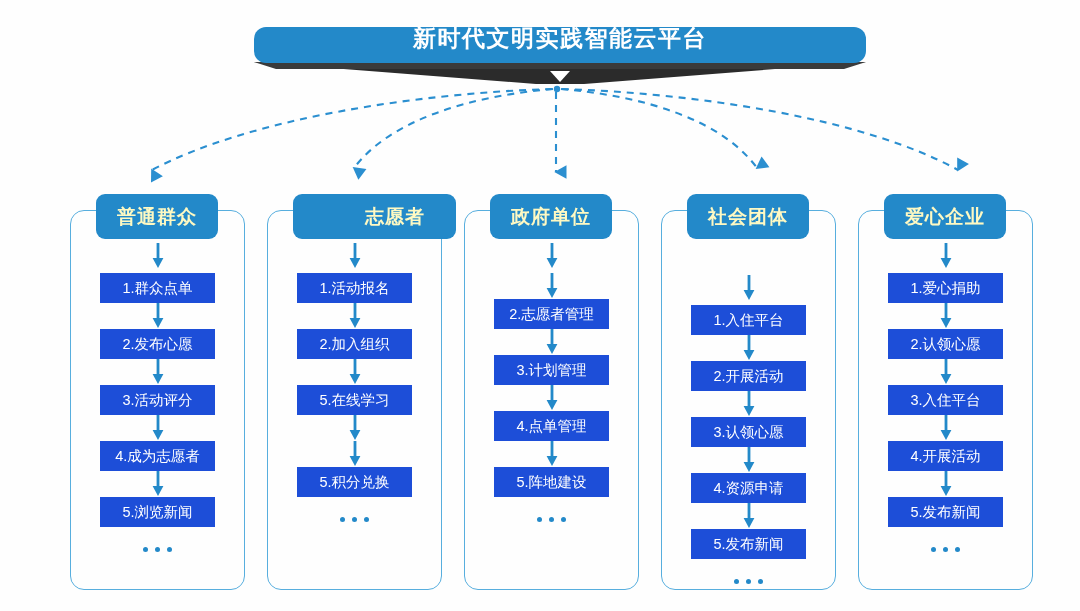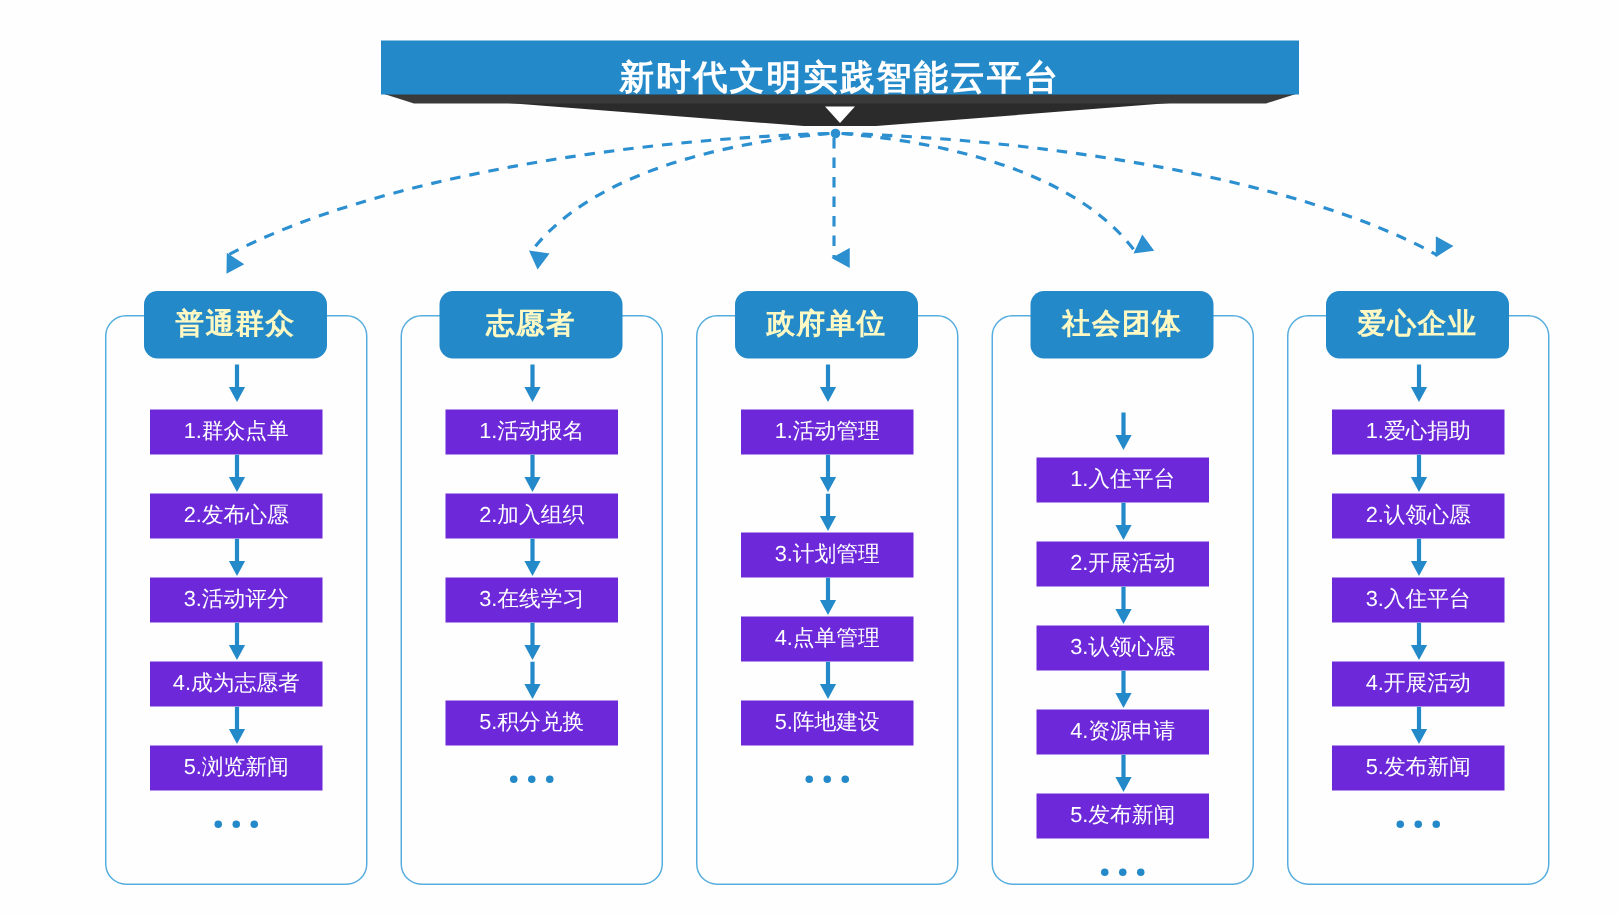--- a/index.html
+++ b/index.html
@@ -21,23 +21,24 @@
 
   
   #title-banner {
     position: absolute;
     left: 254px;
     top: 27px;
     width: 612px;
     height: 36px;
     background: #2389c9;
     display: flex;
-    align-items: flex-end;
+    align-items: flex-start;
     justify-content: center;
     z-index: 5;
+    border-radius: 12px;
   }
   #title-banner .title-text {
     color: #ffffff;
     font-size: 23px;
     font-weight: bold;
     letter-spacing: 1.5px;
     line-height: 1;
     white-space: nowrap;
   }
 
@@ -96,21 +97,21 @@
   }
   .col-header .hdr-text {
     color: #fef9c3;
     font-size: 19px;
     font-weight: bold;
     letter-spacing: 1px;
     line-height: 1;
     white-space: nowrap;
   }
   .hdr-0 { left: 70px; }
-  .hdr-1 { left: 267px; }
+  .hdr-1 { left: 267px; padding-left: 41px; }
   .hdr-2 { left: 464px; }
   .hdr-3 { left: 661px; }
   .hdr-4 { left: 858px; }
 
   
   .item-stack {
     position: absolute;
     top: 239px;
     width: 175px;
     z-index: 3;
@@ -120,21 +121,21 @@
   }
   .stk-0 { left: 70px; }
   .stk-1 { left: 267px; }
   .stk-2 { left: 464px; }
   .stk-3 { left: 661px; margin-top: 32px; }
   .stk-4 { left: 858px; }
 
   .item-box {
     width: 115px;
     height: 30px;
-    background: #6d28d9;
+    background: #1d4ed8;
     display: flex;
     align-items: center;
     justify-content: center;
     box-sizing: border-box;
   }
   .item-box .item-text {
     color: #ffffff;
     font-size: 14.5px;
     line-height: 1;
     white-space: nowrap;
@@ -276,21 +277,21 @@
         <polygon points="1.6,15 12.4,15 7,25" fill="#2389c9"></polygon>
       </svg>
       <div class="item-box">
         <span class="item-text">2.加入组织</span>
       </div>
       <svg class="down-arrow" viewBox="0 0 14 26">
         <rect x="5.6" y="0" width="2.8" height="17" fill="#2389c9"></rect>
         <polygon points="1.6,15 12.4,15 7,25" fill="#2389c9"></polygon>
       </svg>
       <div class="item-box">
-        <span class="item-text">3.在线学习</span>
+        <span class="item-text">5.在线学习</span>
       </div>
       <svg class="down-arrow" viewBox="0 0 14 26">
         <rect x="5.6" y="0" width="2.8" height="17" fill="#2389c9"></rect>
         <polygon points="1.6,15 12.4,15 7,25" fill="#2389c9"></polygon>
       </svg>
       <svg class="down-arrow" viewBox="0 0 14 26">
         <rect x="5.6" y="0" width="2.8" height="17" fill="#2389c9"></rect>
         <polygon points="1.6,15 12.4,15 7,25" fill="#2389c9"></polygon>
       </svg>
       <div class="item-box">
@@ -300,27 +301,27 @@
         <span class="dot"></span>
         <span class="dot"></span>
         <span class="dot"></span>
       </div>
     </div>
   <div class="item-stack stk-2">
       <svg class="down-arrow first" viewBox="0 0 14 26">
         <rect x="5.6" y="0" width="2.8" height="17" fill="#2389c9"></rect>
         <polygon points="1.6,15 12.4,15 7,25" fill="#2389c9"></polygon>
       </svg>
-      <div class="item-box">
-        <span class="item-text">1.活动管理</span>
-      </div>
-      <svg class="down-arrow" viewBox="0 0 14 26">
-        <rect x="5.6" y="0" width="2.8" height="17" fill="#2389c9"></rect>
-        <polygon points="1.6,15 12.4,15 7,25" fill="#2389c9"></polygon>
-      </svg>
+      <svg class="down-arrow" viewBox="0 0 14 26">
+        <rect x="5.6" y="0" width="2.8" height="17" fill="#2389c9"></rect>
+        <polygon points="1.6,15 12.4,15 7,25" fill="#2389c9"></polygon>
+      </svg>
+      <div class="item-box">
+        <span class="item-text">2.志愿者管理</span>
+      </div>
       <svg class="down-arrow" viewBox="0 0 14 26">
         <rect x="5.6" y="0" width="2.8" height="17" fill="#2389c9"></rect>
         <polygon points="1.6,15 12.4,15 7,25" fill="#2389c9"></polygon>
       </svg>
       <div class="item-box">
         <span class="item-text">3.计划管理</span>
       </div>
       <svg class="down-arrow" viewBox="0 0 14 26">
         <rect x="5.6" y="0" width="2.8" height="17" fill="#2389c9"></rect>
         <polygon points="1.6,15 12.4,15 7,25" fill="#2389c9"></polygon>

